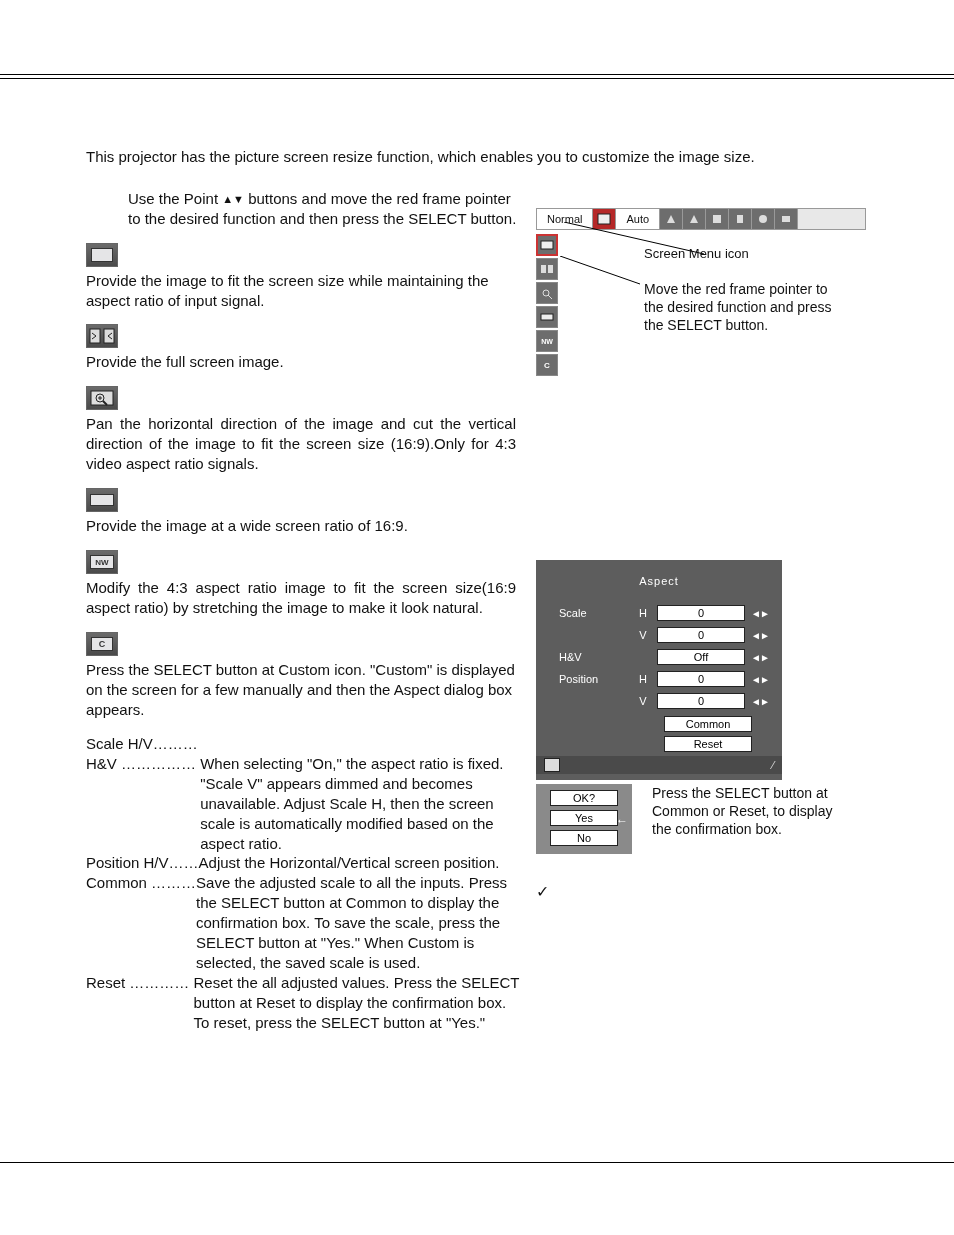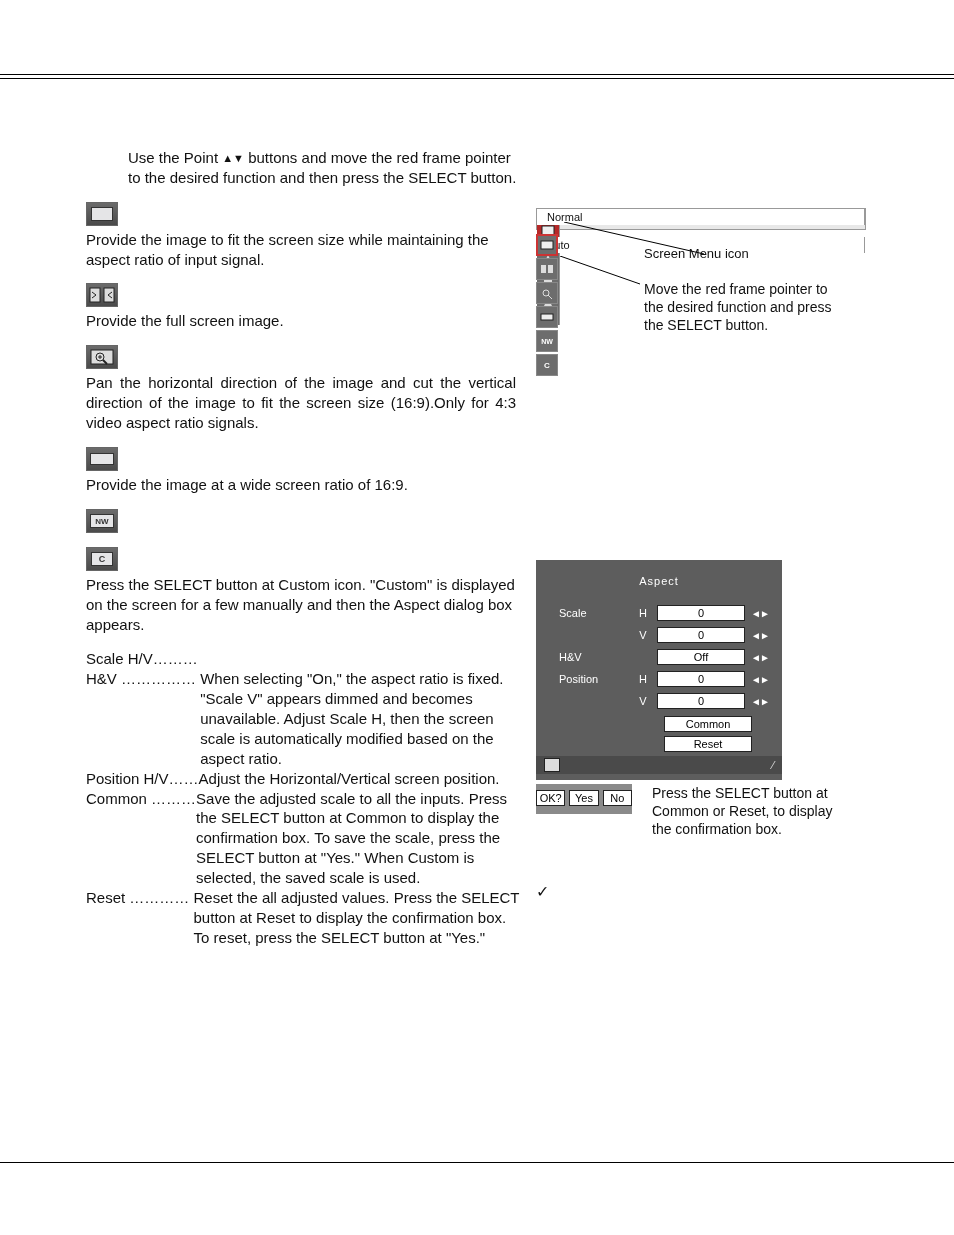--- a/index.html
+++ b/index.html
@@ -33,21 +33,21 @@
   .sect-desc.justify { text-align: justify; }
   .defs { width: 434px; margin-top: 14px; }
   .def-row { display: flex; line-height: 1.33; }
   .def-term { white-space: pre; }
   .def-body { flex: 1; }
 
   
   .fig1 { position: absolute; left: 536px; top: 208px; width: 330px; }
   .menu-bar {
     height: 20px; background: #e8e8e8; border: 1px solid #999;
-    display: flex; align-items: stretch; font-size: 11px; flex-direction: column;
+    display: flex; align-items: stretch; font-size: 11px;
   }
   .menu-bar .lbl {
     background: #fff; border-right: 1px solid #999; padding: 2px 10px;
     display:flex; align-items:center;
   }
   .menu-bar .icon {
     width: 22px; border-right: 1px solid #999; background:#6d6d6d;
     display:flex; align-items:center; justify-content:center;
   }
   .menu-bar .icon.sel { background:#b52828; }
@@ -76,36 +76,37 @@
     font-size:11px; height:14px; line-height:14px; border:1px solid #222;
   }
   .asp-row .arrows { width:30px; text-align:center; font-size:10px; letter-spacing:-1px; }
   .asp-btn-row { display:flex; justify-content:center; margin-top:4px; }
   .asp-btn-row .val { width:86px; background:#fff; color:#000; text-align:center; font-size:11px; height:14px; line-height:14px; border:1px solid #222; margin-left:98px; }
   .asp-foot { height:18px; background:#4a4a4a; margin-top:4px; display:flex; align-items:center; padding:0 8px; justify-content:space-between; }
   .asp-foot .dot { width:14px; height:12px; background:#ddd; border:1px solid #222; }
   .asp-foot .sl { font-size:11px; color:#ddd; }
 
   .fig3 { position: absolute; left: 536px; top: 784px; width: 330px; display:flex; align-items:flex-start; }
-  .okbox { width:96px; background:#8a8a8a; padding:6px 0 8px 0; display:flex; flex-direction:row; align-items:center; gap:4px; margin-right:20px; position:relative; }
+  .okbox { width:96px; background:#8a8a8a; padding:6px 0 8px 0; display:flex; flex-direction:column; align-items:center; gap:4px; margin-right:20px; position:relative; }
   .okbox .cell { width:66px; background:#fff; color:#000; font-size:11px; text-align:center; height:14px; line-height:14px; border:1px solid #222; }
   .okbox .sel-arrow { position:absolute; right:4px; top:28px; color:#fff; font-size:12px; }
   .fig3 .cap { font-size:14px; line-height:1.3; width:200px; }
 
   .check { position:absolute; left:536px; top:882px; font-size:16px; }
 </style>
 </head>
 <body>
 
 <div class="rule" style="top:74px;"></div>
 <div class="rule" style="top:78px;"></div>
 <div class="rule" style="top:1162px;"></div>
 
 <div class="content">
 
+  <div class="intro">This projector has the picture screen resize function, which enables you to customize the image size.</div>
 
 
   <div class="step">
     <span>Use the Point </span><span class="arrow">▲▼</span><span> buttons and move the red frame pointer to the desired function and then press the SELECT button.</span>
   </div>
 
   <div class="sect-icon">
       <div class="inner-rect"></div>
     </div>
   <div class="sect-desc">Provide the image to fit the screen size while maintaining the aspect ratio of input signal.</div>
@@ -131,20 +132,21 @@
   <div class="sect-desc justify">Pan the horizontal direction of the image and cut the vertical direction of the image to fit the screen size (16:9).Only for 4:3 video aspect ratio signals.</div>
 
   <div class="sect-icon">
     <div style="width:22px;height:10px;background:#e5e5e7;border:1px solid #333;"></div>
   </div>
   <div class="sect-desc">Provide the image at a wide screen ratio of 16:9.</div>
 
   <div class="sect-icon">
     <div style="width:22px;height:12px;background:#e5e5e7;border:1px solid #333;display:flex;align-items:center;justify-content:center;font-size:8px;color:#333;font-weight:bold;">NW</div>
   </div>
+  <div class="sect-desc justify">Modify the 4:3 aspect ratio image to fit the screen size(16:9 aspect ratio) by stretching the image to make it look natural.</div>
 
   <div class="sect-icon">
     <div style="width:20px;height:12px;background:#e5e5e7;border:1px solid #333;display:flex;align-items:center;justify-content:center;font-size:9px;color:#333;font-weight:bold;">C</div>
   </div>
   <div class="sect-desc">Press the SELECT button at Custom icon. "Custom" is displayed on the screen for a few manually and then the Aspect dialog box appears.</div>
 
   <div class="defs">
     <div class="def-row">
       <span class="def-term"><span>Scale H/V</span><span>………</span> </span>
     </div>

